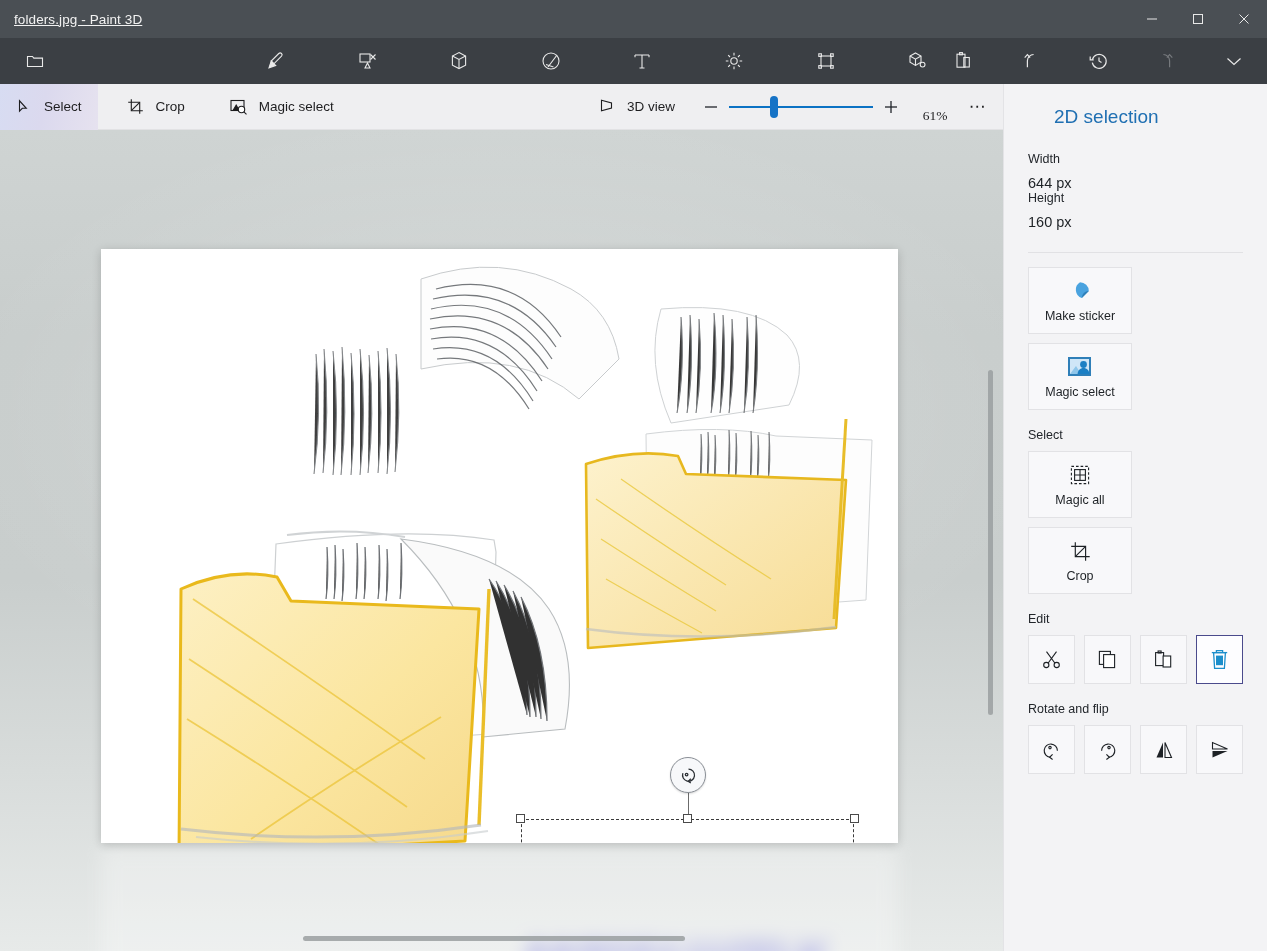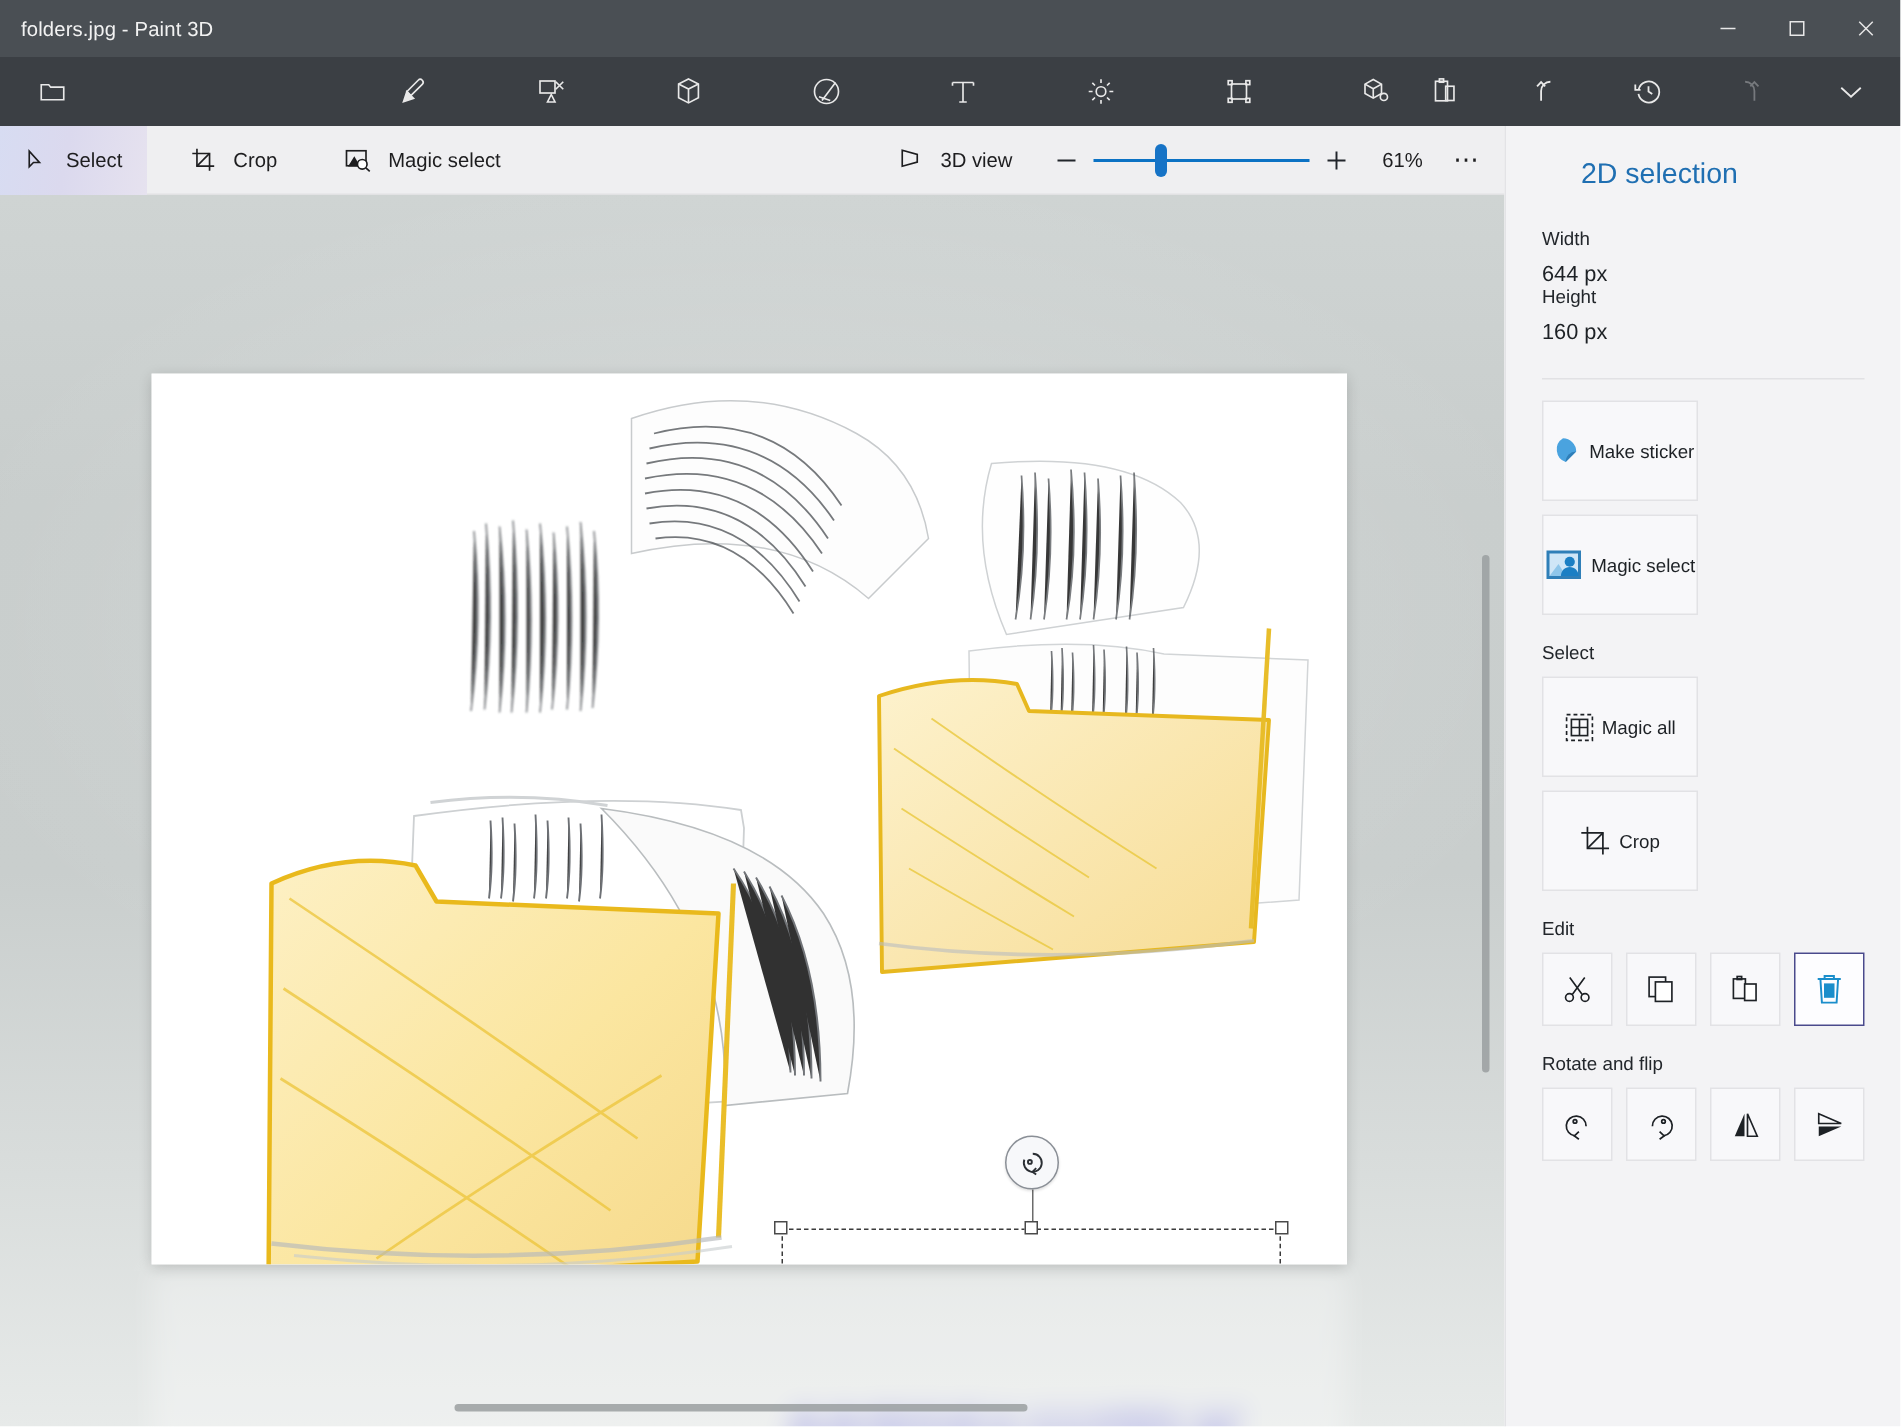--- a/index.html
+++ b/index.html
@@ -12,20 +12,21 @@
   #app { position:relative; width:1267px; height:951px; overflow:hidden; }
 
   
   .titlebar {
     position:absolute; top:0; left:0; width:1267px; height:38px;
     background:#4a4f54; display:flex; align-items:center;
   }
   .title-text {
     color:#f2f2f2; font-size:13.5px; margin-left:14px; letter-spacing:.1px;
     white-space:nowrap;
+    text-decoration:underline;
   }
   .win-btns { position:absolute; right:0; top:0; height:38px; display:flex; }
   .win-btn {
     width:46px; height:38px; display:flex; align-items:center; justify-content:center;
     color:#e8e8e8;
   }
   .win-btn svg { display:block; }
 
   
   .ribbon {
@@ -51,21 +52,21 @@
   }
   .subbar-tab.active {
     background:linear-gradient(100deg,#d7dcf2 0%,#dbd9ee 45%,#e6e2ef 100%);
   }
   .subbar-tab .tico { display:flex; align-items:center; justify-content:center; width:20px;}
   .subbar-right {
     margin-left:auto; display:flex; align-items:center; gap:0px; padding-right:8px;
   }
   .view3d { display:flex; align-items:center; gap:10px; font-size:13.5px; color:#1d1d1f;
     padding:0 18px 0 0; white-space:nowrap;}
-  .zoom-ctl { display:flex; align-items:center; gap:0; }
+  .zoom-ctl { display:flex; align-items:flex-end; gap:0;font-family:Liberation Serif, serif; }
   .zbtn { width:36px; height:34px; display:flex; align-items:center; justify-content:center; color:#21252b; }
   .slider-wrap { position:relative; width:144px; height:34px; display:flex; align-items:center; }
   .slider-track { position:absolute; left:0; right:0; height:2px; background:#0b72c4; }
   .slider-thumb {
     position:absolute; left:41px; width:8px; height:22px; border-radius:4px; background:#1673c6;
   }
   .zoom-pct { width:52px; text-align:center; font-size:13.5px; color:#1d1d1f; }
   .more-btn { width:34px; height:34px; display:flex; align-items:center; justify-content:center;
     color:#1d1d1f; font-size:17px; letter-spacing:1.5px; }
 
@@ -145,21 +146,21 @@
   }
   .panel-title { color:#1f6fb2; font-size:19px; font-weight:normal; margin-bottom:24px;margin-left:26px;}
   .dims { display:flex;flex-direction:column; }
   .dim-col { width:115px; }
   .dim-label { font-size:12.5px; color:#22262b; margin-bottom:9px;}
   .dim-value { font-size:14.5px; color:#1d2125; }
   .divider { height:1px; background:#e1e1e4; margin:22px 0 14px 0; }
   .btn-grid { display:flex; flex-wrap:wrap; gap:9px; }
   .big-btn {
     width:104px; height:67px; background:#f8f8fa; border:1px solid #e2e2e5;
-    display:flex; flex-direction:row; align-items:center; justify-content:center; gap:5px;
+    display:flex; flex-direction:column; align-items:center; justify-content:center; gap:5px;
     font-size:12.5px; color:#1d2125;
   }
   .big-btn .bico { height:26px; display:flex; align-items:center; justify-content:center;}
   .sect-label { font-size:12.5px; color:#22262b; margin:18px 0 9px 0; }
   .sm-grid { display:flex; gap:9px; }
   .sm-btn {
     width:49px; height:49px; background:#f8f8fa; border:1px solid #e2e2e5;
     display:flex; align-items:center; justify-content:center; color:#1d2125;
   }
   .sm-btn.selected { border:1px solid #4a4a8c; background:#fdfdff; }

